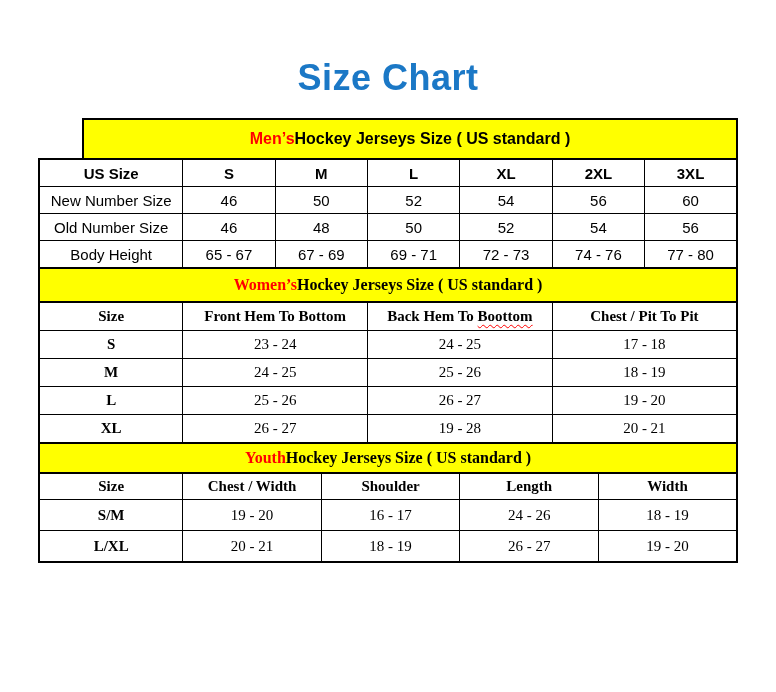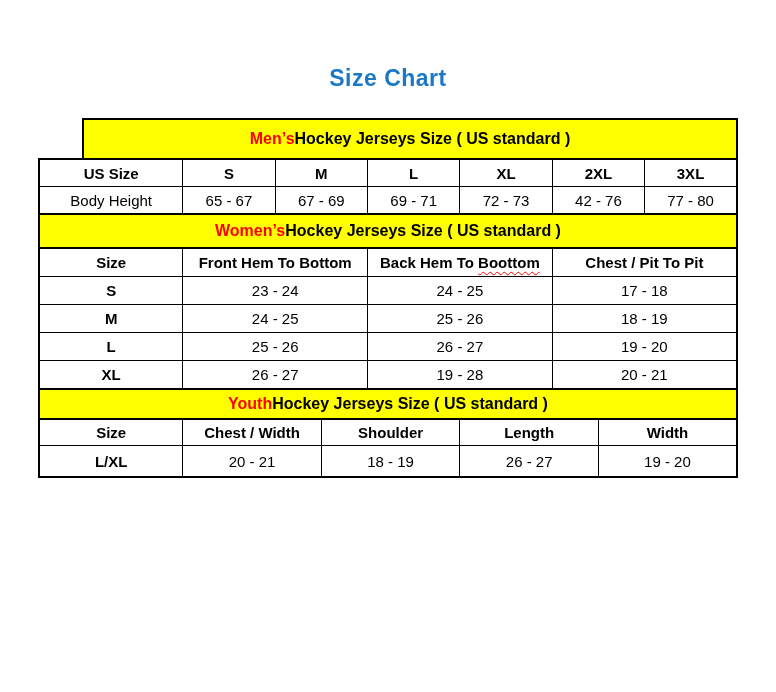--- a/index.html
+++ b/index.html
@@ -9,33 +9,33 @@
     height: 692px;
     background: #ffffff;
     overflow: hidden;
     font-family: "Liberation Sans", sans-serif;
     color: #000000;
   }
   .page-title {
     margin: 0;
     padding-top: 60px;
     text-align: center;
-    font-size: 23px;
+    font-size: 36px;
     line-height: 36px;
     font-weight: 700;
     color: var(--title-blue, #1B78C6);
     letter-spacing: 0.5px;
   }
   .chart {
     position: absolute;
     left: 38px;
     top: 118px;
     width: 700px;
   }
-  .section + .section { margin-top: -2px; }
+  .section + .section { margin-top: -2px; font-family: Liberation Serif, serif; }
   .band {
     box-sizing: border-box;
     border: 2px solid #000;
     background: var(--band-yellow, #FFFF00);
     display: flex;
     align-items: center;
     justify-content: center;
     font-weight: 700;
     font-size: 16px;
     text-align: center;
@@ -107,26 +107,44 @@
             <th>S</th>
             <th>M</th>
             <th>L</th>
             <th>XL</th>
             <th>2XL</th>
             <th>3XL</th>
           </tr>
         </thead>
         <tbody>
           <tr>
+            <td>New Number Size</td>
+            <td>46</td>
+            <td>50</td>
+            <td>52</td>
+            <td>54</td>
+            <td>56</td>
+            <td>60</td>
+          </tr>
+          <tr>
+            <td>Old Number Size</td>
+            <td>46</td>
+            <td>48</td>
+            <td>50</td>
+            <td>52</td>
+            <td>54</td>
+            <td>56</td>
+          </tr>
+          <tr>
             <td>Body Height</td>
             <td>65 - 67</td>
             <td>67 - 69</td>
             <td>69 - 71</td>
             <td>72 - 73</td>
-            <td>42 - 76</td>
+            <td>74 - 76</td>
             <td>77 - 80</td>
           </tr>
         </tbody>
       </table>
   </div>
 
   <div class="section womens">
     <div class="band">
       <span class="hl">Women’s</span>
         <span> Hockey Jerseys Size ( US standard )</span>
@@ -192,20 +210,27 @@
           <tr>
             <th>Size</th>
             <th>Chest / Width</th>
             <th>Shoulder</th>
             <th>Length</th>
             <th>Width</th>
           </tr>
         </thead>
         <tbody>
           <tr>
+            <td class="bold">S/M</td>
+            <td>19 - 20</td>
+            <td>16 - 17</td>
+            <td>24 - 26</td>
+            <td>18 - 19</td>
+          </tr>
+          <tr>
             <td class="bold">L/XL</td>
             <td>20 - 21</td>
             <td>18 - 19</td>
             <td>26 - 27</td>
             <td>19 - 20</td>
           </tr>
         </tbody>
       </table>
   </div>
 

